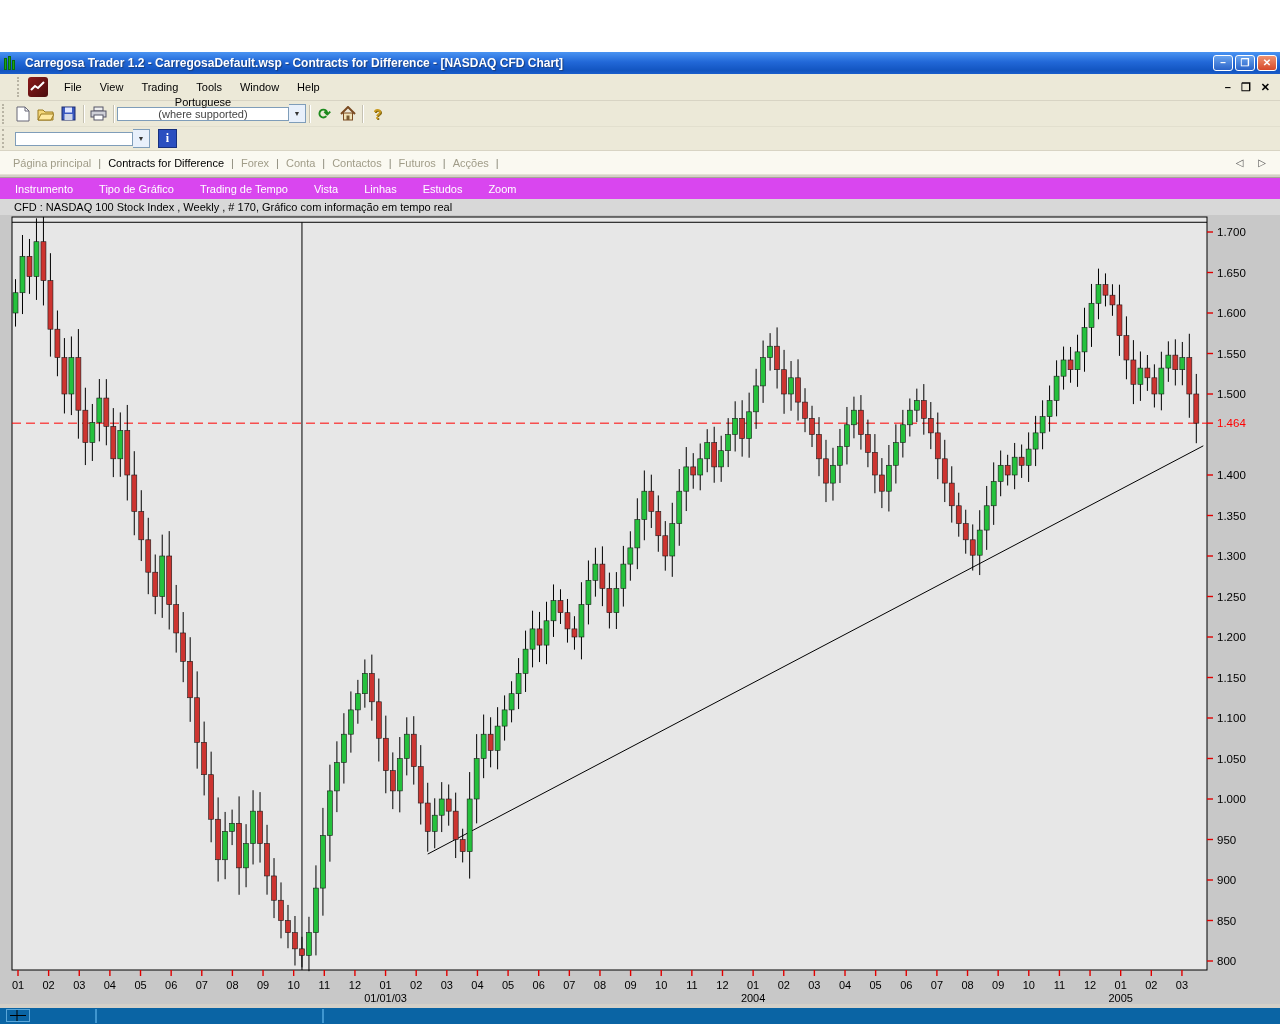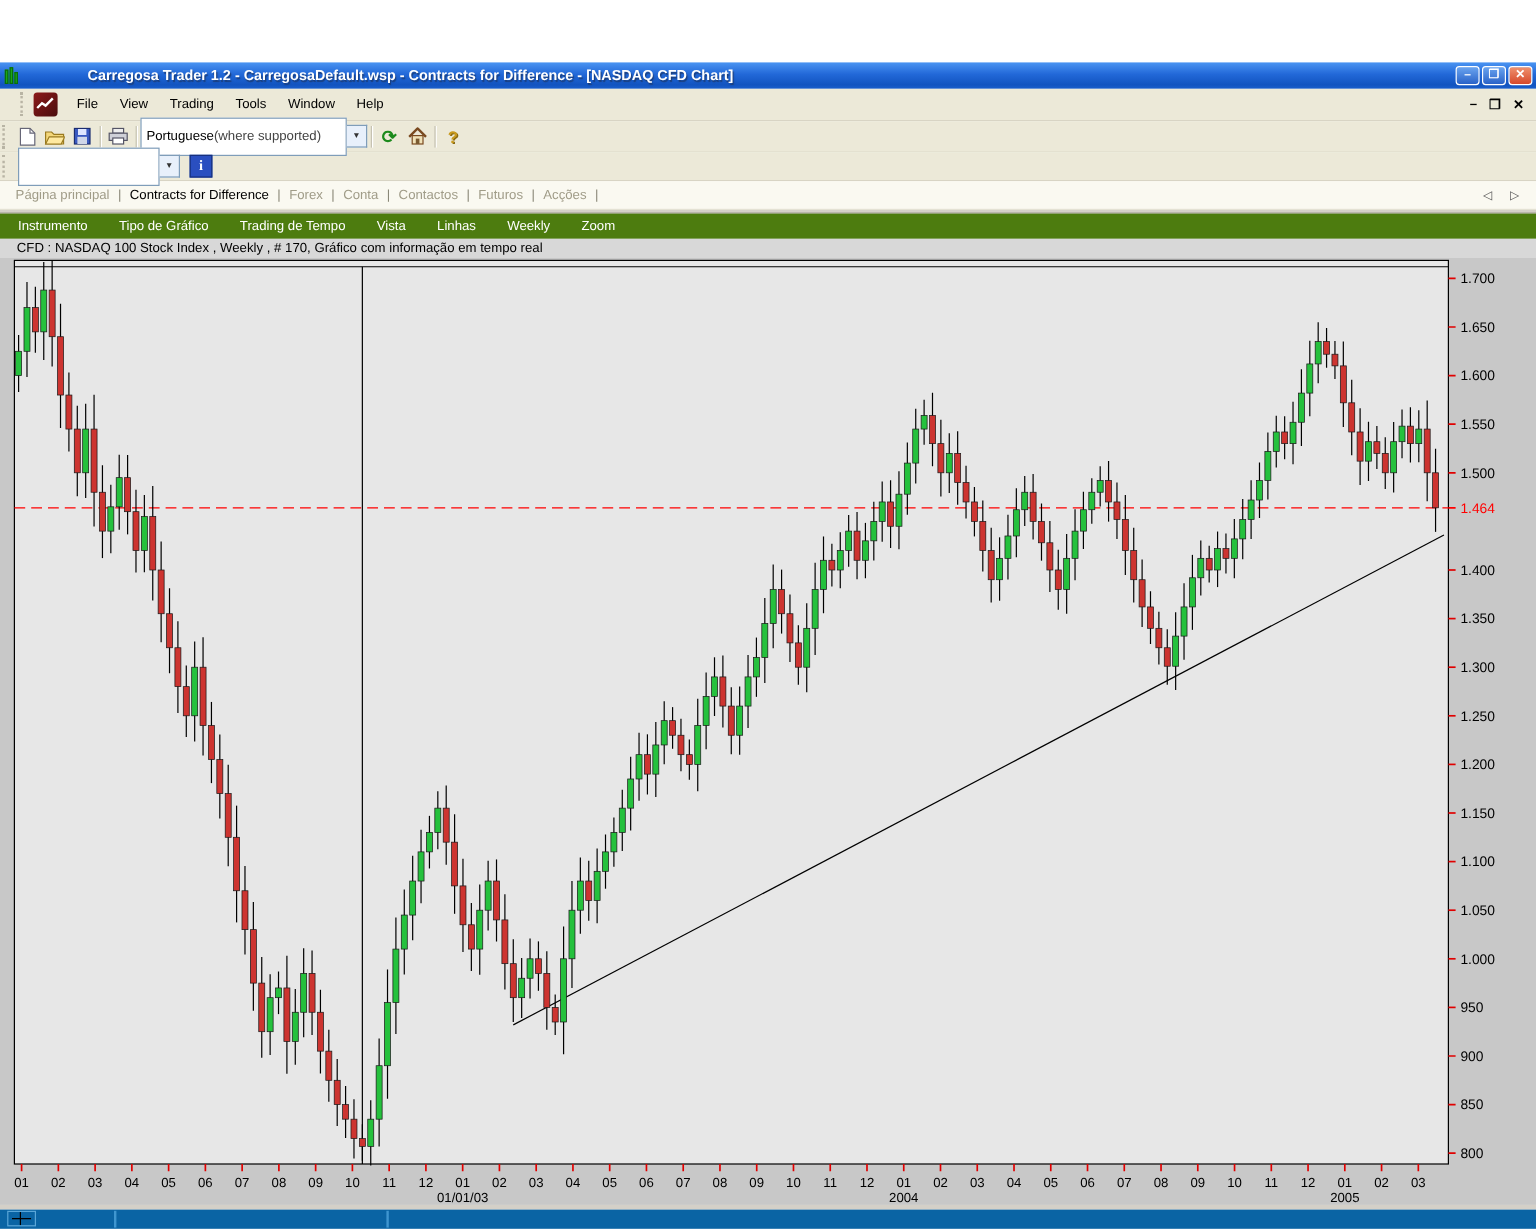--- a/index.html
+++ b/index.html
@@ -3,21 +3,21 @@
 <meta charset="utf-8">
 <style>
   * { margin:0; padding:0; box-sizing:border-box; }
   html,body { width:1280px; height:1024px; overflow:hidden; background:#fff;
               font-family:"Liberation Sans", sans-serif; font-size:11px; color:#000; }
   .app { position:absolute; top:52px; left:0; width:1280px; }
 
   
   .titlebar { height:22px; display:flex; align-items:center;
     background:linear-gradient(180deg,#4a94f2 0%,#2268d8 45%,#1254c0 85%,#1a5ecc 100%);
-    padding:0 3px 0 4px;gap:48px; }
+    padding:0 3px 0 4px; }
   .titlebar .ticon { width:16px; height:14px; display:flex; align-items:flex-end; gap:1px; margin-right:5px; }
   .titlebar .ticon i { display:block; width:3px; background:#18a818; border:1px solid #0b6b0b; }
   .title-text { color:#fff; font-weight:bold; font-size:12px; text-shadow:1px 1px 1px #1a3d7a; white-space:nowrap; flex:1; }
   .winbtns { display:flex; gap:2px; }
   .winbtn { width:20px; height:16px; border:1px solid #fff; border-radius:3px; color:#fff;
     font-size:10px; line-height:14px; text-align:center; font-weight:bold;
     background:linear-gradient(180deg,#6aa4ef,#2a63c8); }
   .winbtn.close { background:linear-gradient(180deg,#f0926f,#d6492b); }
 
   
@@ -31,22 +31,22 @@
   .menu-items span { padding:3px 8px; }
   .mdi-ctrls { display:flex; gap:10px; font-size:11px; color:#000; align-items:center; padding-right:4px; }
   .mdi-ctrls span { font-weight:bold; }
 
   
   .toolbar { background:#ece9d8; display:flex; align-items:center; padding-left:2px; }
   .toolbar.row1 { height:26px; border-bottom:1px solid #e2dfce; }
   .toolbar.row2 { height:24px; border-bottom:1px solid #d8d4c4; }
   .tbtn { width:23px; height:22px; display:flex; align-items:center; justify-content:center; }
   .tsep { width:1px; height:18px; background:#c6c2b2; margin:0 3px; box-shadow:1px 0 0 #fff; }
-  .combo { background:#fff; border:1px solid #7f9db9; height:32px; display:flex; align-items:center;
-    padding:0 4px; justify-content:flex-start; }
+  .combo { background:#fff; border:1px solid #7f9db9; height:14px; display:flex; align-items:center;
+    padding:0 4px; justify-content:flex-end;flex-direction:column; }
   .combo.lang { width:172px; }
   .combo.instr { width:118px; margin-left:4px; }
   .combo-btn { width:17px; height:19px; border:1px solid #7f9db9; border-left:none; background:#e8f0fb;
     display:flex; align-items:center; justify-content:center; font-size:7px; color:#333; }
   .muted { color:#444; }
   .glyph-refresh { color:#1c8a1c; font-size:15px; font-weight:bold; }
   .glyph-help { color:#c99a1d; font-size:14px; font-weight:bold; text-shadow:1px 1px 0 #8a6a10; }
   .infobtn { width:19px; height:19px; background:#2a4fc0; border:1px solid #16307e; color:#fff;
     font-weight:bold; font-size:12px; text-align:center; line-height:17px; margin-left:8px;
     font-family:"Liberation Serif", serif; }
@@ -54,21 +54,21 @@
   
   .tabbar { height:24px; background:#faf9f1; display:flex; align-items:center; padding:0 6px;
     border-bottom:1px solid #e4e2d4; }
   .tab { color:#a09c88; padding:4px 7px; white-space:nowrap;text-align:center; }
   .tab.active { color:#000; }
   .tab-sep { color:#8a8878; }
   .tab-arrows { margin-left:auto; color:#555; font-size:10px; letter-spacing:6px; padding-right:2px; }
   .strip { height:3px; background:#d4d0c8; border-bottom:1px solid #a8a498; }
 
   
-  .chartmenu { height:21px; background:#4d7c0f; display:flex; align-items:center; gap:4px; padding:0 4px; }
+  .chartmenu { height:21px; background:#d946ef; display:flex; align-items:center; gap:4px; padding:0 4px; }
   .chartmenu span { color:#fff; padding:2px 11px; white-space:nowrap; }
 
   
   .chart-header { height:16px; background:#d8d8d8; display:flex; align-items:center; padding-left:14px;
     font-size:11px; }
 
   
   .chart-wrap { position:relative; width:1280px; height:789px; background:#c8c8c8; }
   .chart-wrap svg { position:absolute; left:0; top:0; }
   .gray-strip { height:4px; background:#d4d0c8; }
@@ -183,21 +183,21 @@
     <span class="tab-arrows">◁ ▷</span>
   </div>
   <div class="strip"></div>
 
   <div class="chartmenu">
       <span class="chartmenu-item">Instrumento</span>
       <span class="chartmenu-item">Tipo de Gráfico</span>
       <span class="chartmenu-item">Trading de Tempo</span>
       <span class="chartmenu-item">Vista</span>
       <span class="chartmenu-item">Linhas</span>
-      <span class="chartmenu-item">Weekly</span>
+      <span class="chartmenu-item">Estudos</span>
       <span class="chartmenu-item">Zoom</span>
     </div>
 
   <div class="chart-header">CFD : NASDAQ 100 Stock Index , Weekly , # 170, Gráfico com informação em tempo real</div>
 
   <div class="chart-wrap">
     <svg id="chart-svg" width="1280" height="789" viewBox="0 0 1280 789">
         <rect x="0" y="0" width="1280" height="789" fill="#c8c8c8"></rect>
         <rect x="12" y="2" width="1195" height="753" fill="#e7e7e7" stroke="#000" stroke-width="1"></rect>
         <line x1="12" y1="7.279999999999999" x2="1207" y2="7.279999999999999" stroke="#000"></line>

